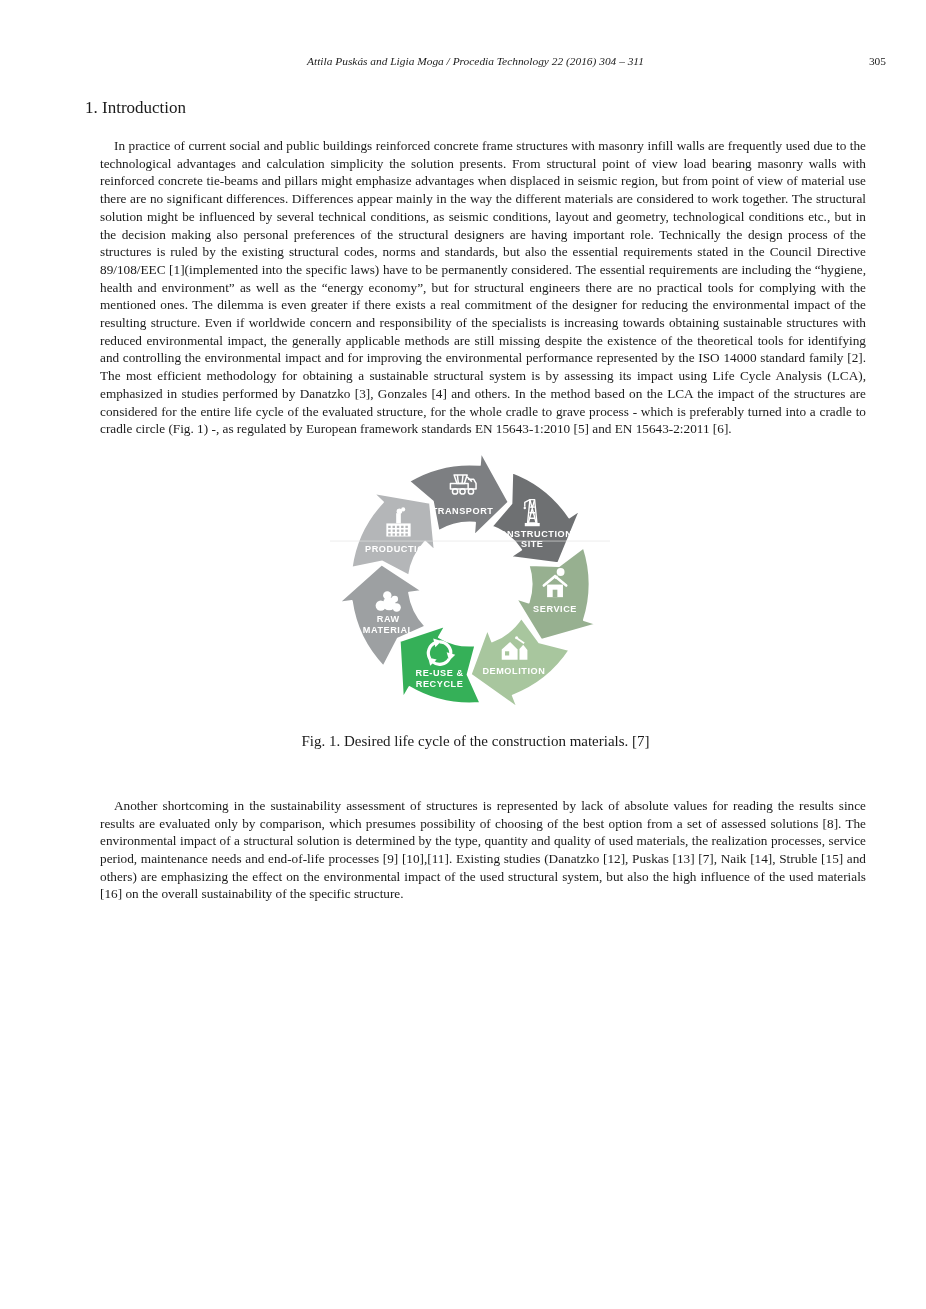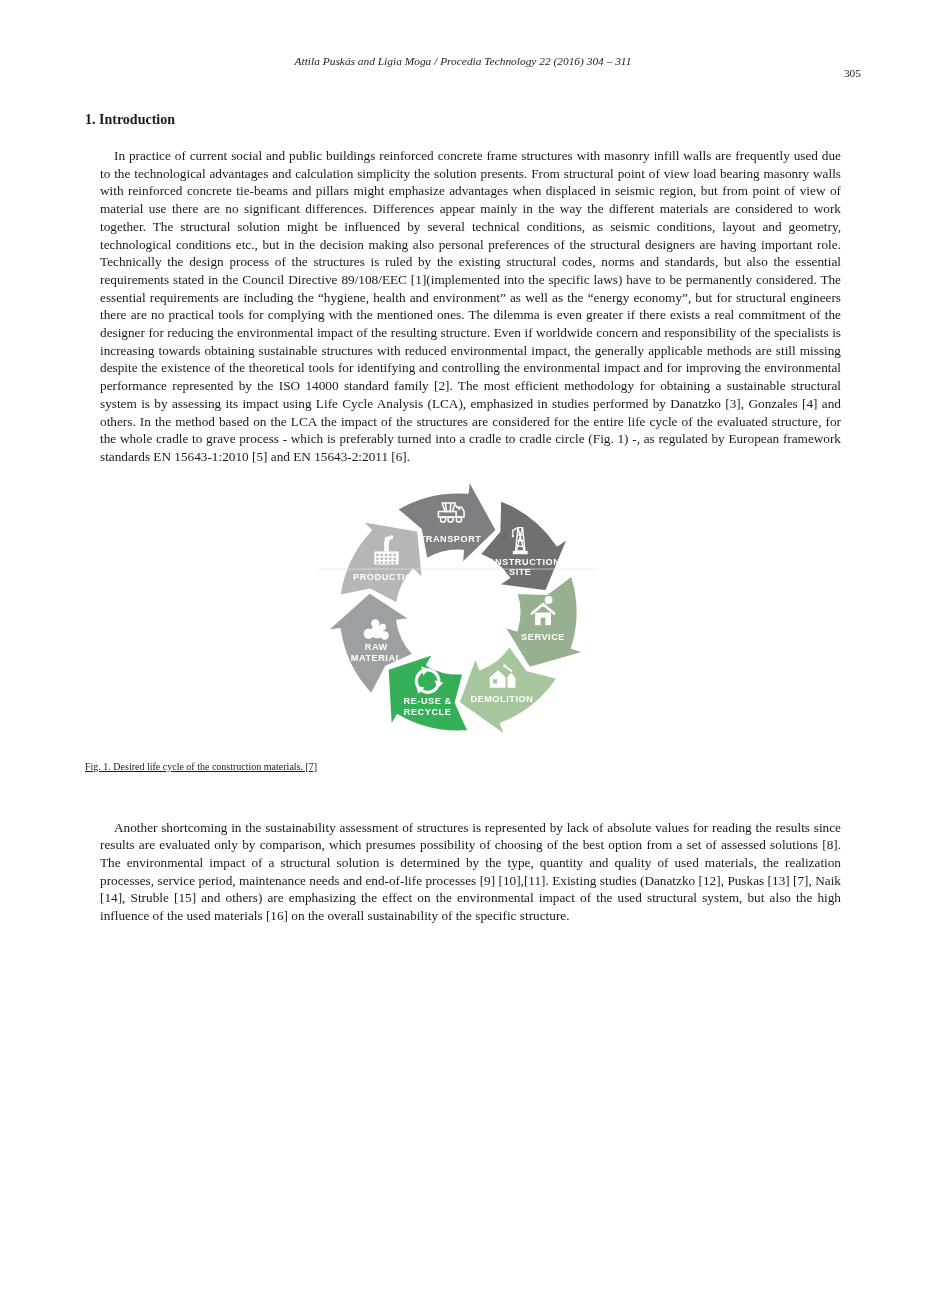--- a/index.html
+++ b/index.html
@@ -4,60 +4,59 @@
 <style>
   html, body {
     margin: 0; padding: 0;
     background: #ffffff;
     width: 926px; height: 1309px;
     overflow: hidden;
   }
   .page {
     box-sizing: border-box;
     width: 926px; height: 1309px;
-    padding: 55px 85px 0 85px;
+    padding: 55px 60px 0 85px;
     background: #ffffff;
     font-family: "Liberation Serif", serif;
     color: #1a1a1a;
   }
   .running-header {
     position: relative;
     text-align: center;
     font-size: 11.4px;
     font-style: italic;
     color: #222;
   }
   .running-header .pagenum {
     position: absolute;
-    right: -20px; top: 12px;
+    right: -20px; top: 0;
     font-style: normal;
   }
   h2.section-heading {
-    margin: 45px 0 0 0;
-    font-size: 14px;
-    font-weight: bold;
+    margin: 31px 0 0 0;
+    font-size: 17px;
+    font-weight: normal;
   }
   p.body-par {
     margin: 19px 0 0 15px;
     font-size: 13.25px;
     line-height: 17.7px;
     text-align: justify;
     text-indent: 14px;
   }
   figure.fig1 {
     margin: 6px 0 12px 0;
     text-align: center;
   }
   figure.fig1 svg { margin-left: -11px; }
   figcaption.fig-caption {
     margin-top: 5px;
-    font-size: 10px;
-    text-align: left;
+    font-size: 15px;
+    text-align: center;
     text-indent: 0;
-    text-decoration: underline;
   }
   .seg-label {
     font-family: "Liberation Sans", sans-serif;
     font-size: 9.8px;
     font-weight: bold;
     letter-spacing: 0.6px;
     fill: #ffffff;
   }
   p.par2 { margin-top: 47px; }
 </style>

